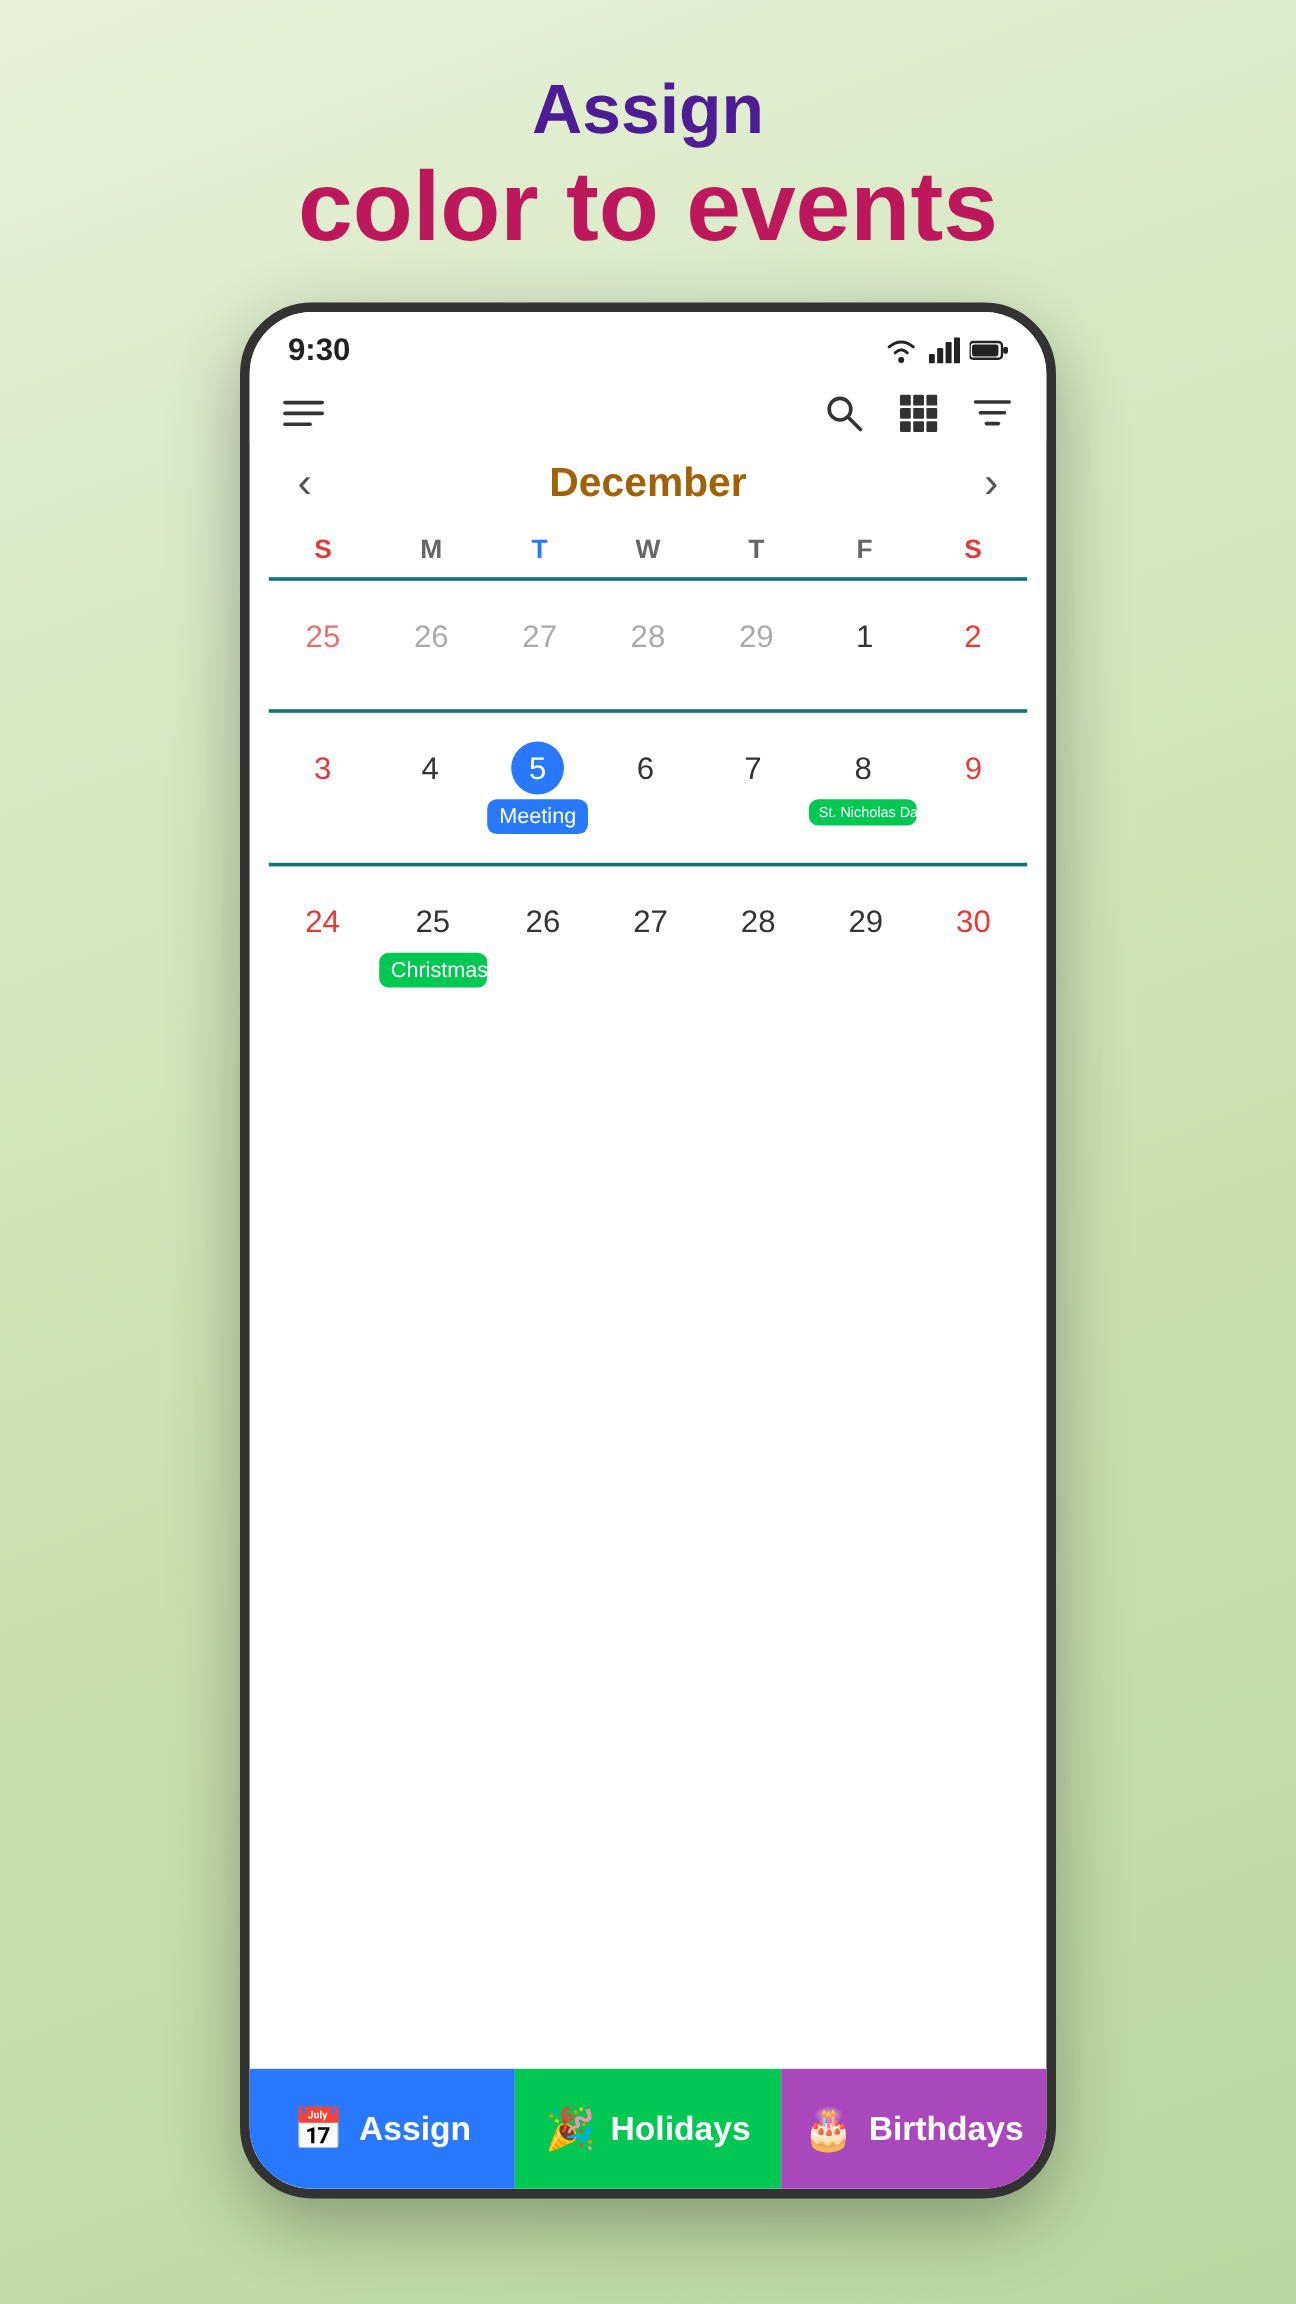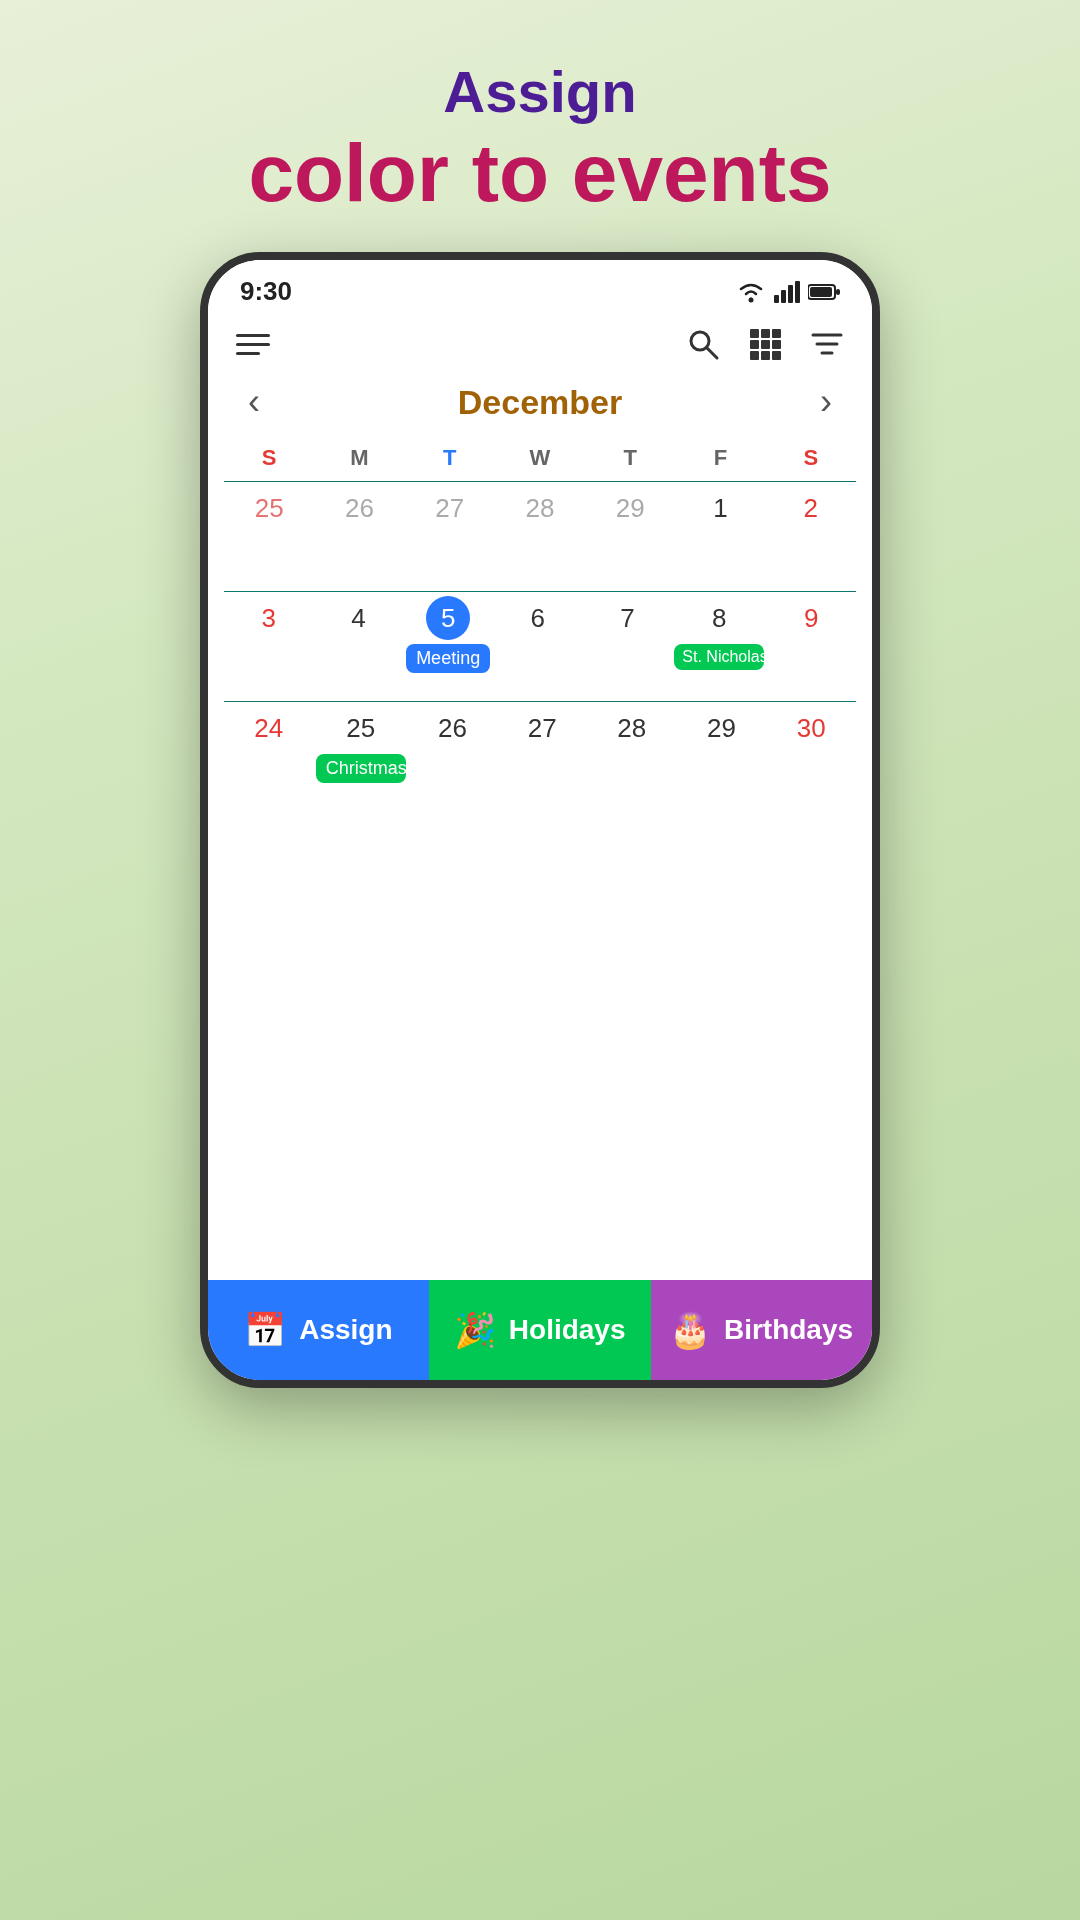--- a/index.html
+++ b/index.html
@@ -31,21 +31,21 @@
 
     .header-title-blue {
       font-size: 82px;
       font-weight: 800;
       color: #be185d;
       line-height: 1.2;
     }
 
     .phone-frame {
       width: 680px;
-      height: 1136px;
+      height: 1580px;
       background: #fff;
       border-radius: 60px;
       border: 8px solid #333;
       box-shadow: 0 20px 60px rgba(0,0,0,0.3);
       overflow: hidden;
       position: relative;
       display: flex;
       flex-direction: column;
     }
 
@@ -161,22 +161,22 @@
       display: flex;
       flex-direction: column;
       gap: 0;
     }
 
     .calendar-row {
       display: grid;
       grid-template-columns: repeat(7, 1fr);
       min-height: 110px;
       align-items: start;
-      padding: 0 0;
-      border-top: 1px solid #0f766e;
+      padding: 20px 0;
+      border-top: 3px solid #0f766e;
     }
 
     .calendar-cell {
       display: flex;
       flex-direction: column;
       align-items: center;
       gap: 4px;
       padding: 4px 2px;
       position: relative;
     }
@@ -380,21 +380,21 @@
           <span class="event-badge event-blue">Meeting</span>
         </div>
         <div class="calendar-cell">
             <span class="day-number">6</span>
           </div>
         <div class="calendar-cell">
             <span class="day-number">7</span>
           </div>
         <div class="calendar-cell">
           <span class="day-number">8</span>
-          <span class="event-badge event-green" style="font-size:16px; padding: 4px 8px;">St. Nicholas Day</span>
+          <span class="event-badge event-green" style="font-size:12px; padding: 4px 8px;">St. Nicholas Day</span>
         </div>
         <div class="calendar-cell">
             <span class="day-number saturday">9</span>
           </div>
       </div>
 
 
 
       <div class="calendar-row">
         <div class="calendar-cell">

